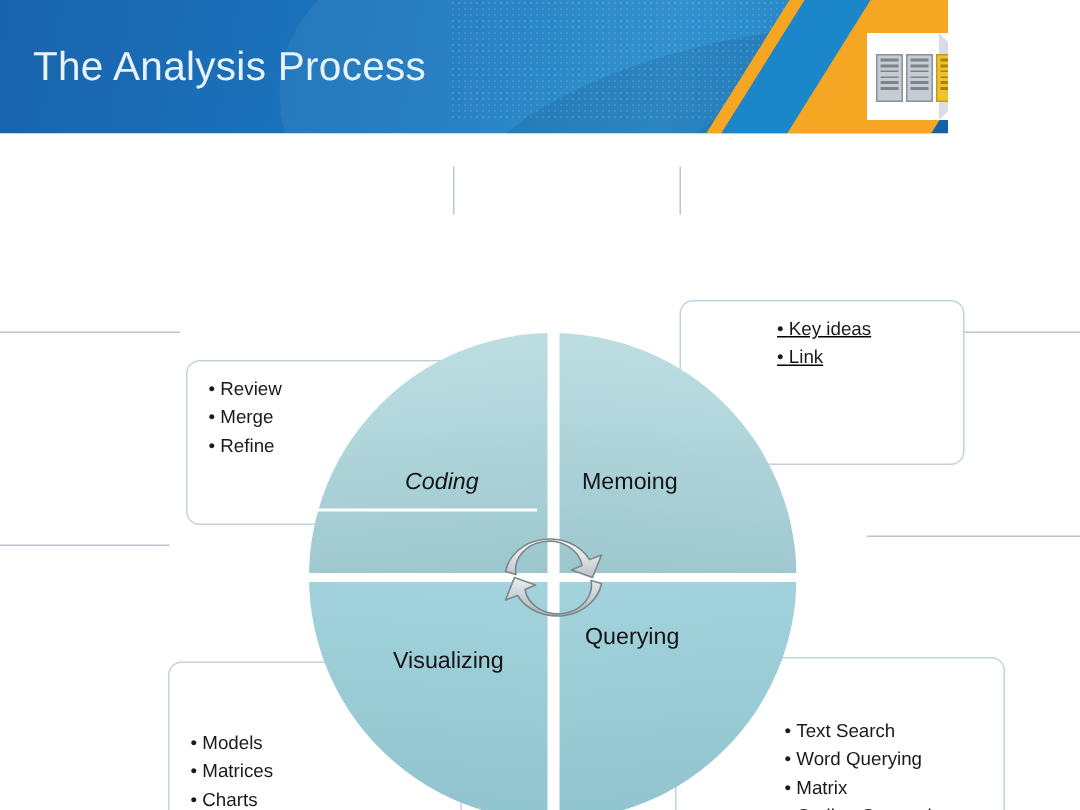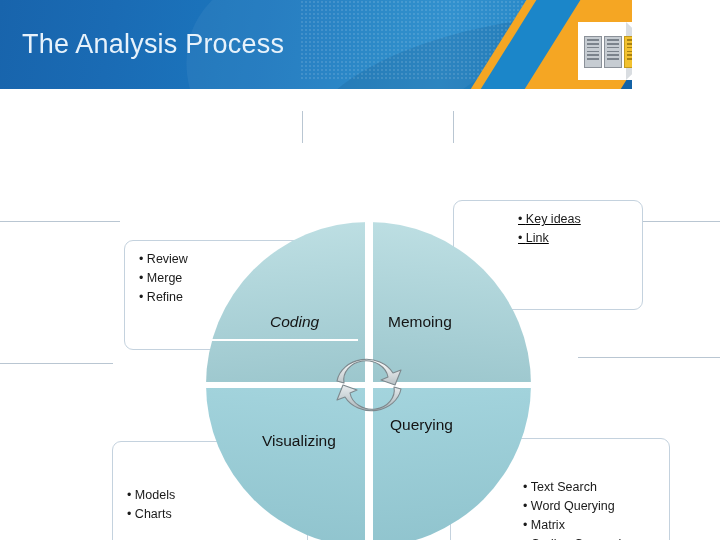--- a/index.html
+++ b/index.html
@@ -329,20 +329,21 @@
   <div class="callout" id="box-memo">
     <ul>
       <li>Key ideas</li>
       <li>Link</li>
     </ul>
   </div>
 
   <div class="callout" id="box-visual">
     <ul>
       <li>Models</li>
+      <li>Matrices</li>
       <li>Charts</li>
     </ul>
   </div>
 
   <div class="callout" id="box-query">
     <ul>
       <li>Text Search</li>
       <li>Word Querying</li>
       <li>Matrix</li>
       <li>Coding Comparison</li>

